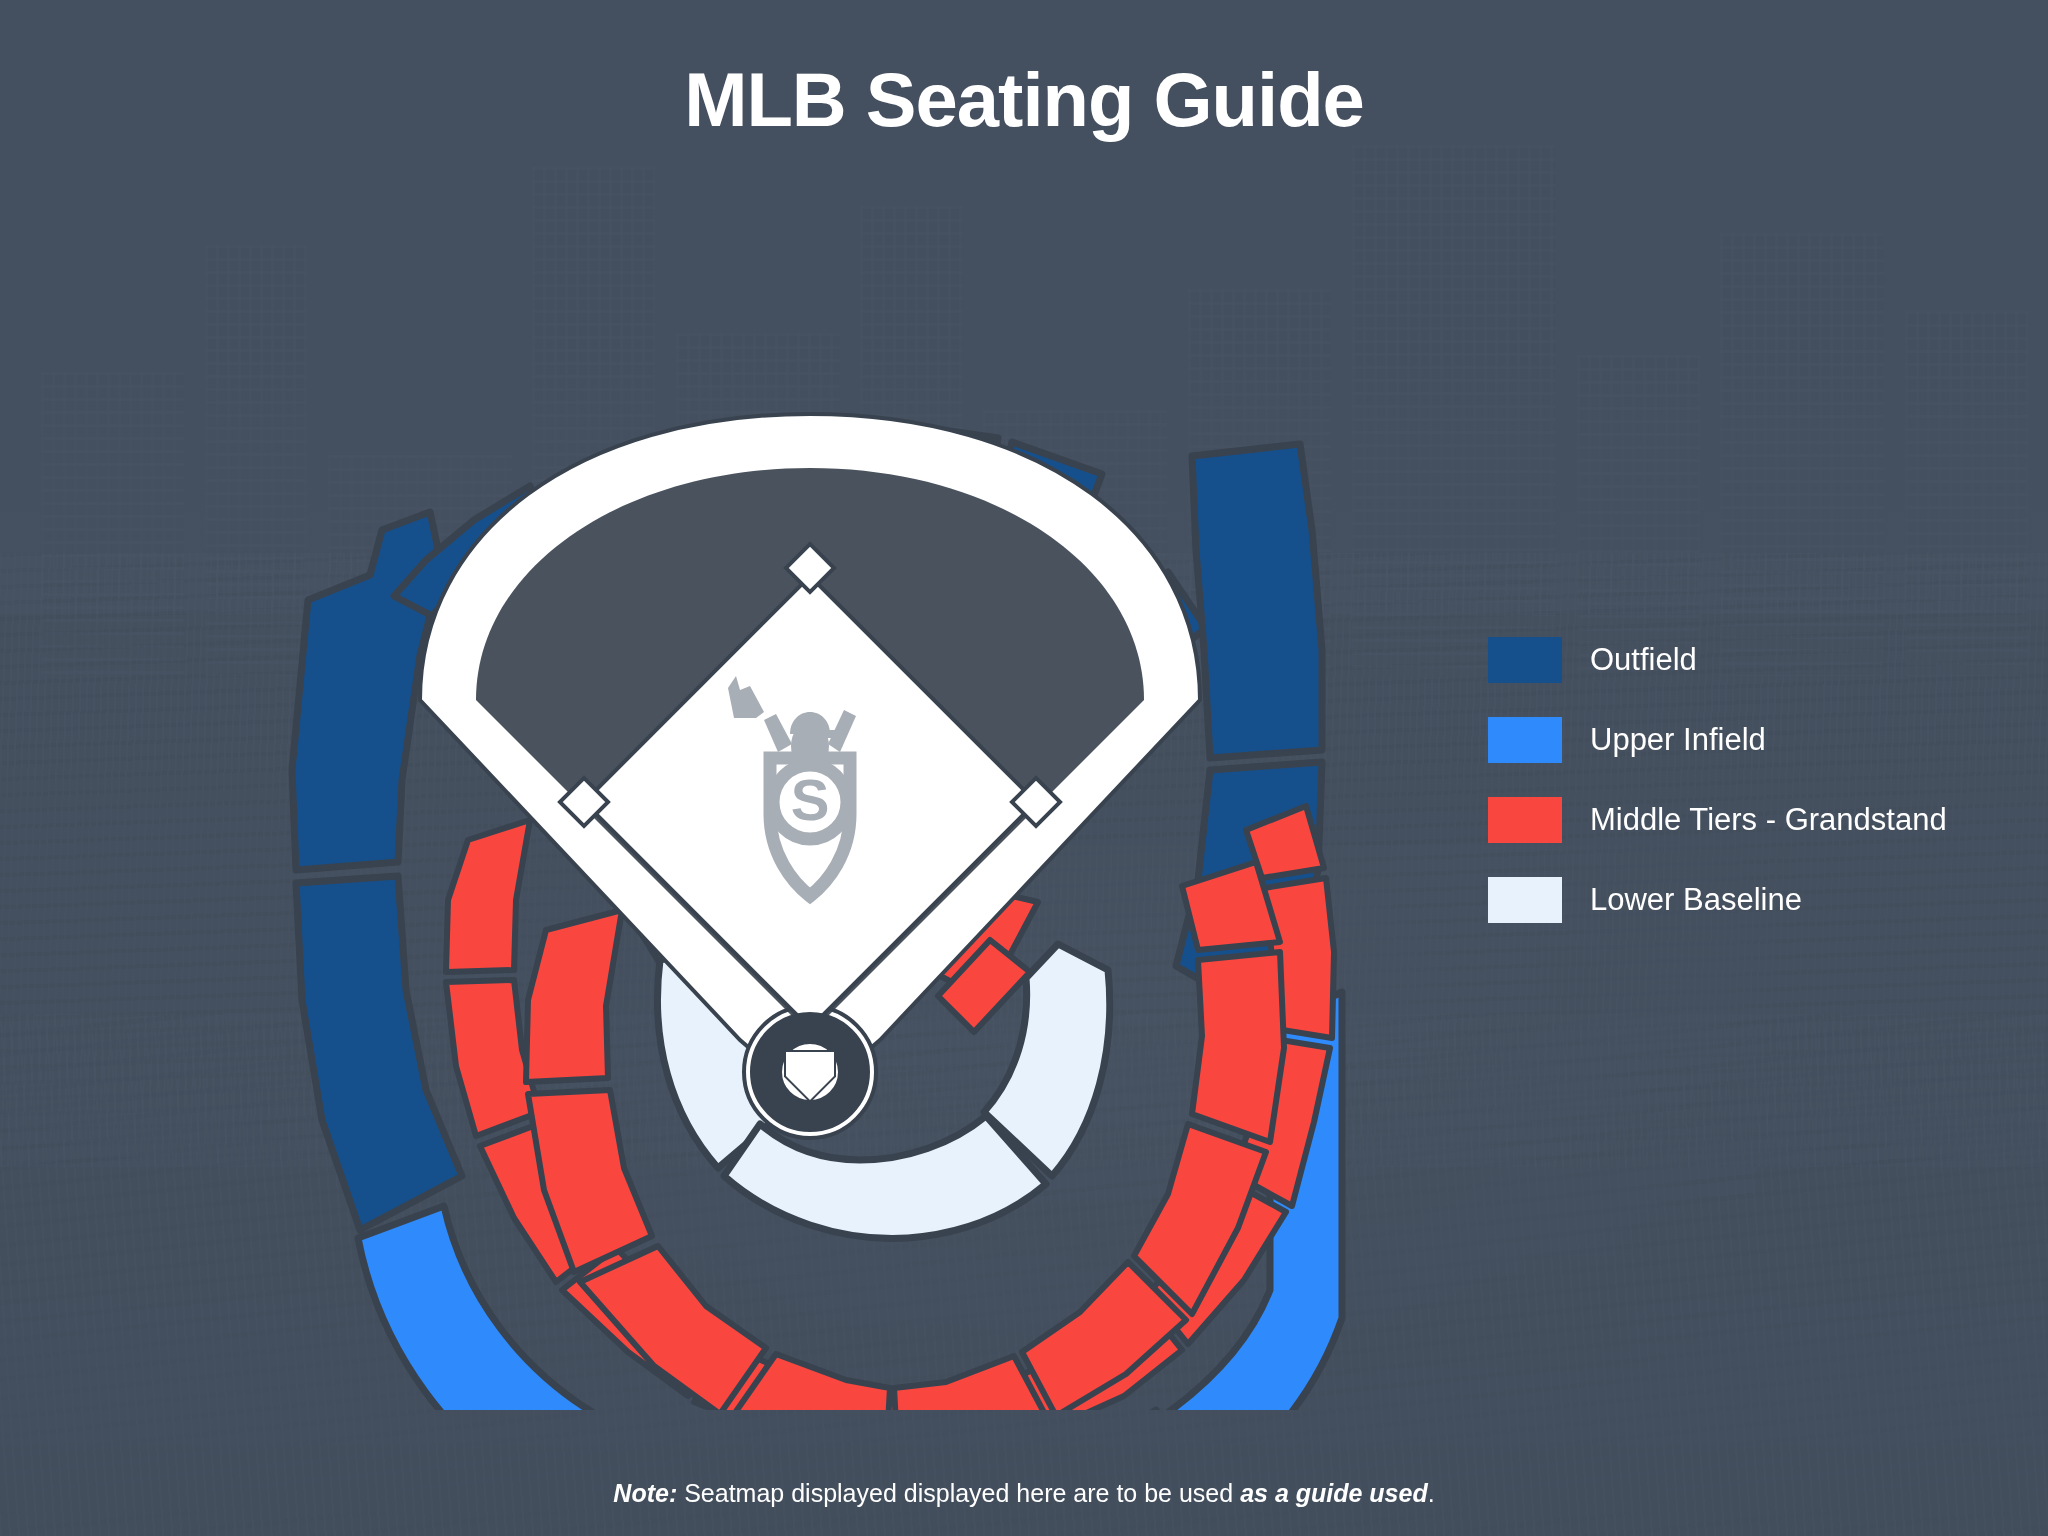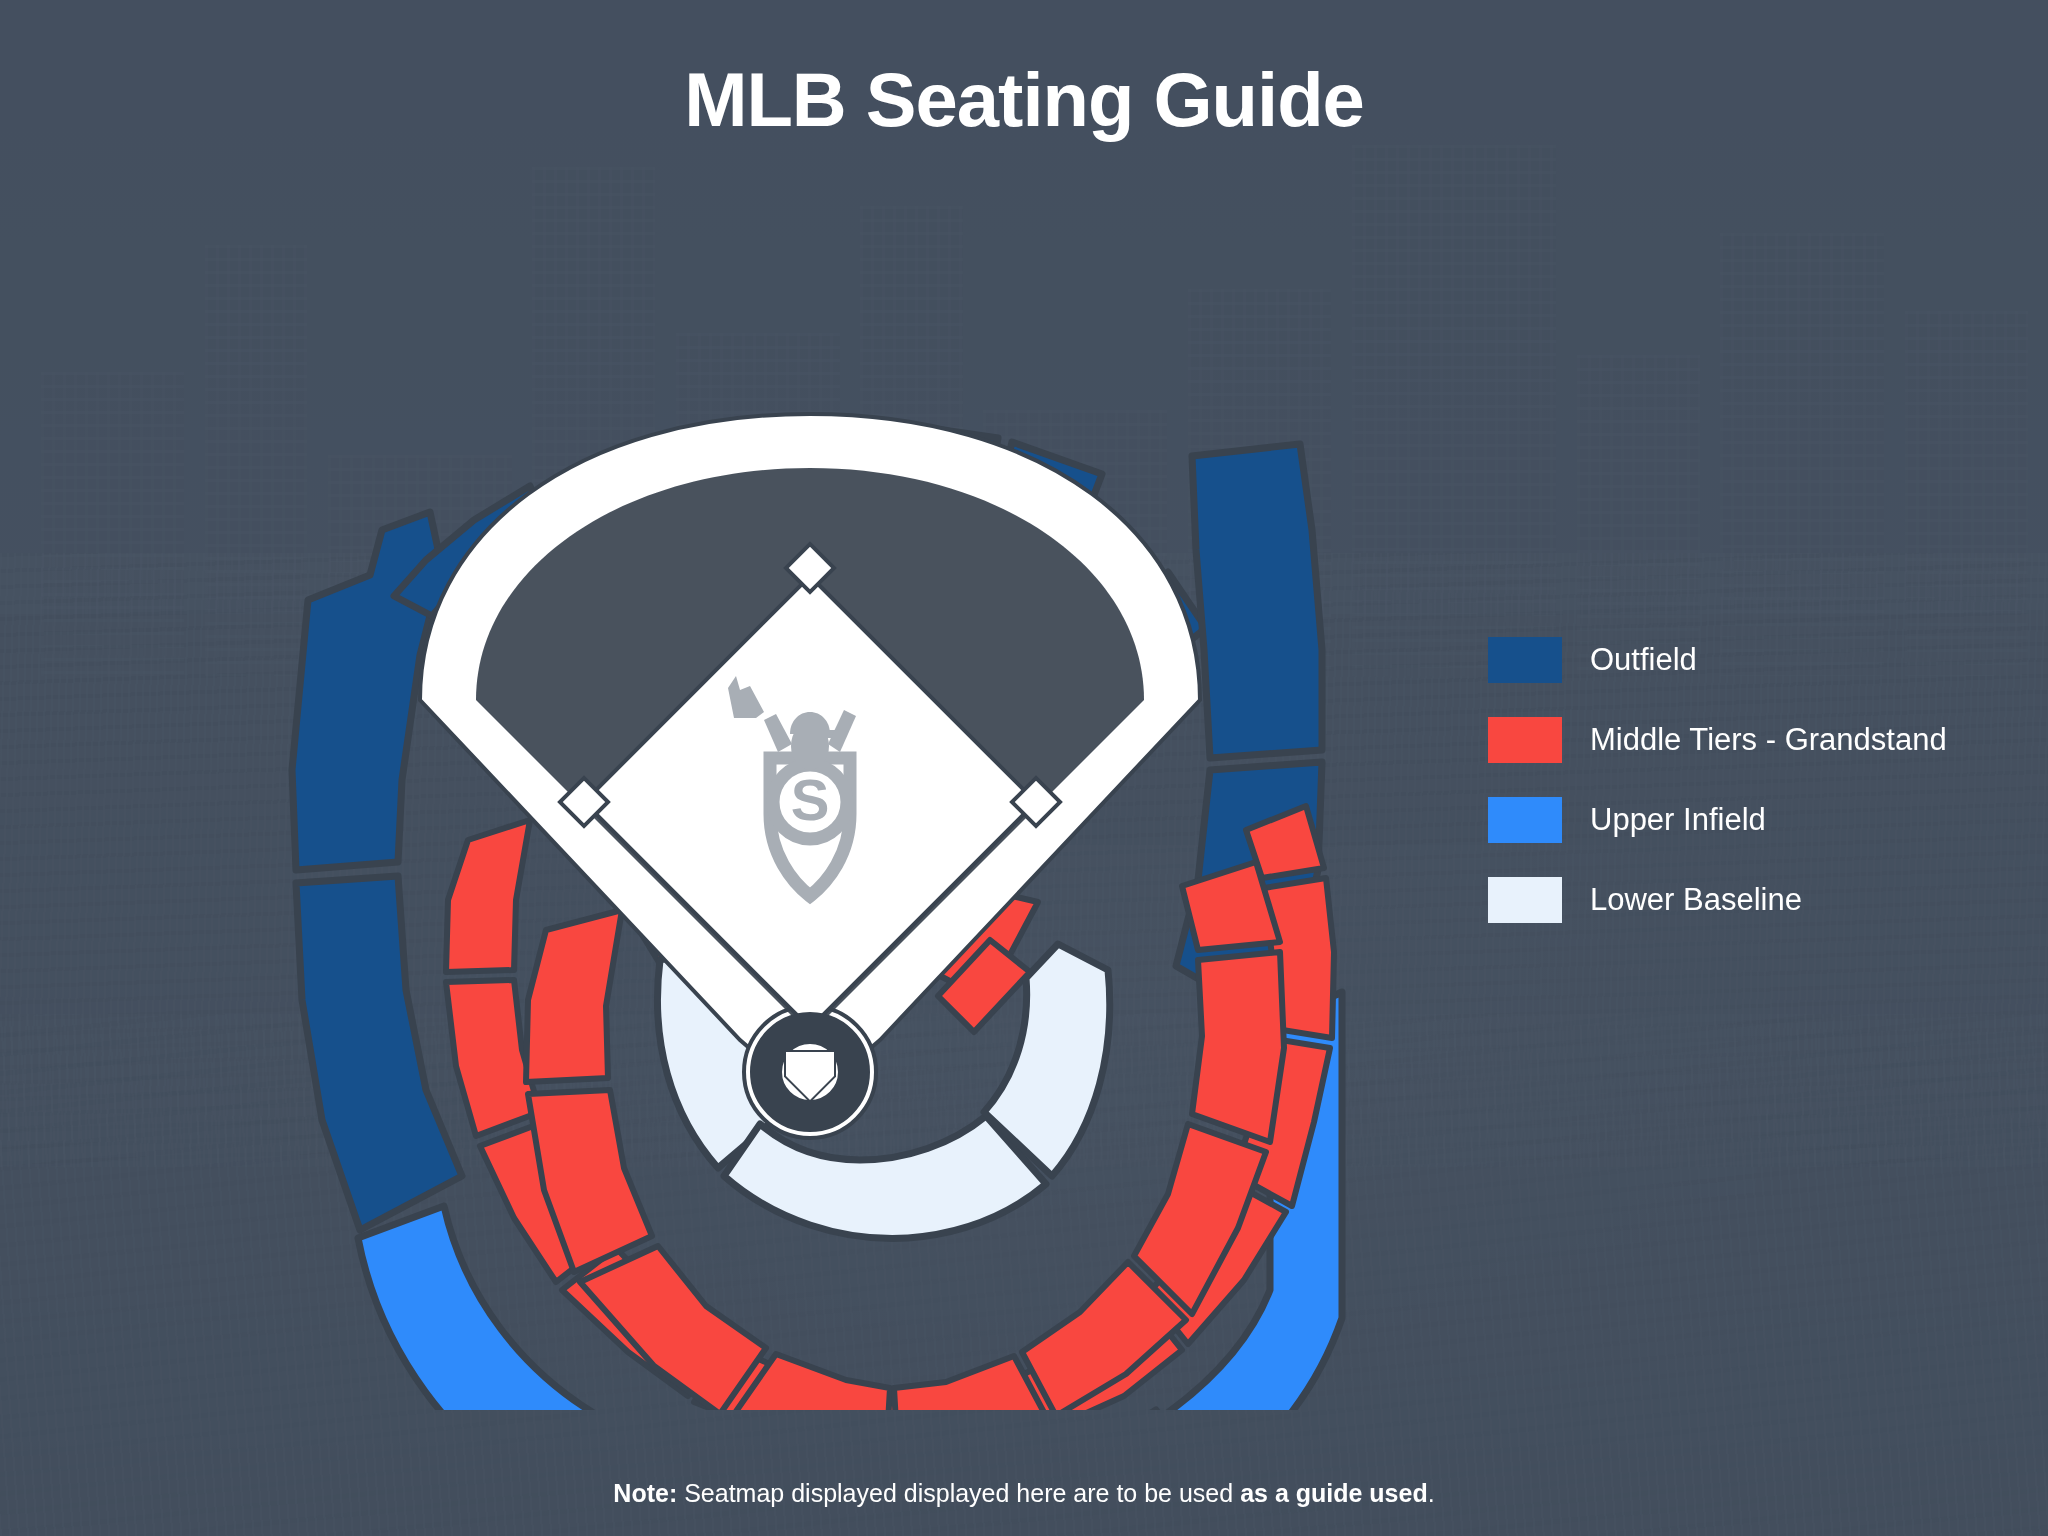--- a/index.html
+++ b/index.html
@@ -125,21 +125,21 @@
   
   #footer-note {
     position: absolute;
     left: 0; bottom: 28px;
     width: 100%;
     text-align: center;
     z-index: 10;
     font-size: 25px;
     color: #ffffff;
   }
-  #footer-note .b { font-weight: bold; }
+  #footer-note .b { font-weight: bold; font-style: italic; }
 </style>
 </head>
 <body style="background: rgb(67, 79, 94);">
 
 <div id="bg-photo">
   <div class="sky"></div>
   <div class="skyline">
     <div class="bldg" style="left:2%;  width:7%;  height:55%;"></div>
     <div class="bldg" style="left:10%; width:5%;  height:78%;"></div>
     <div class="bldg" style="left:16%; width:9%;  height:40%;"></div>
@@ -309,26 +309,26 @@
     </g>
   </svg>
 </div>
 
 <div id="legend">
   <div class="legend-row">
     <span class="legend-swatch" style="background: rgb(22, 80, 140);"></span>
     <span class="legend-label">Outfield</span>
   </div>
   <div class="legend-row">
+    <span class="legend-swatch" style="background: rgb(47, 139, 251);"></span>
+    <span class="legend-label">Upper Infield</span>
+  </div>
+  <div class="legend-row">
     <span class="legend-swatch" style="background: rgb(249, 71, 64);"></span>
     <span class="legend-label">Middle Tiers - Grandstand</span>
-  </div>
-  <div class="legend-row">
-    <span class="legend-swatch" style="background: rgb(47, 139, 251);"></span>
-    <span class="legend-label">Upper Infield</span>
   </div>
   <div class="legend-row">
     <span class="legend-swatch" style="background: rgb(232, 242, 252);"></span>
     <span class="legend-label">Lower Baseline</span>
   </div>
 </div>
 
 <div id="footer-note">
   <span class="b">Note:</span><span> Seatmap displayed displayed here are to be used </span><span class="b">as a guide used</span><span>.</span>
 </div>

